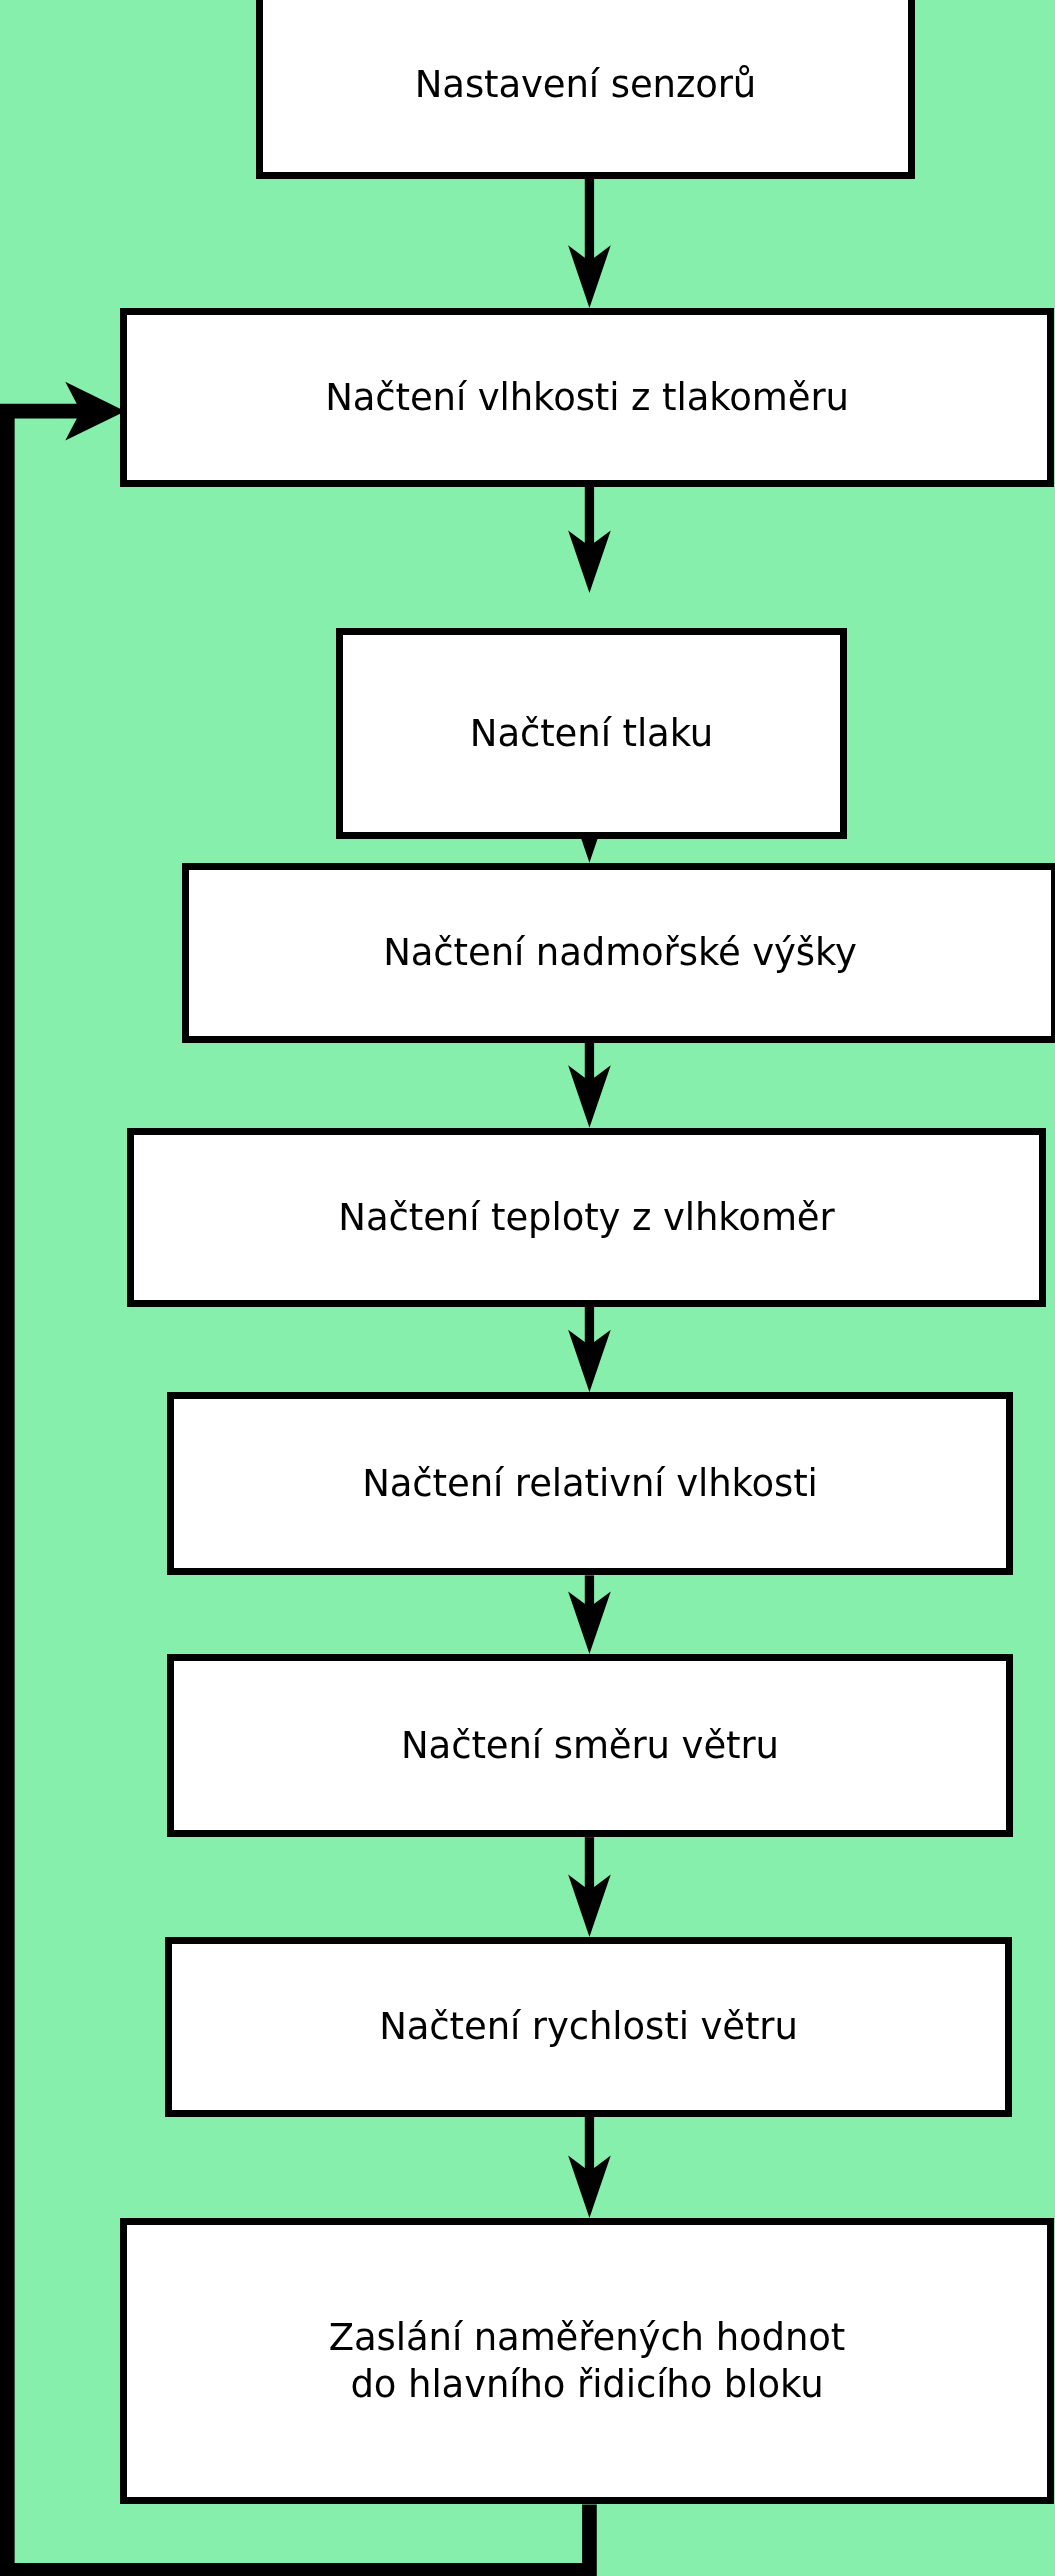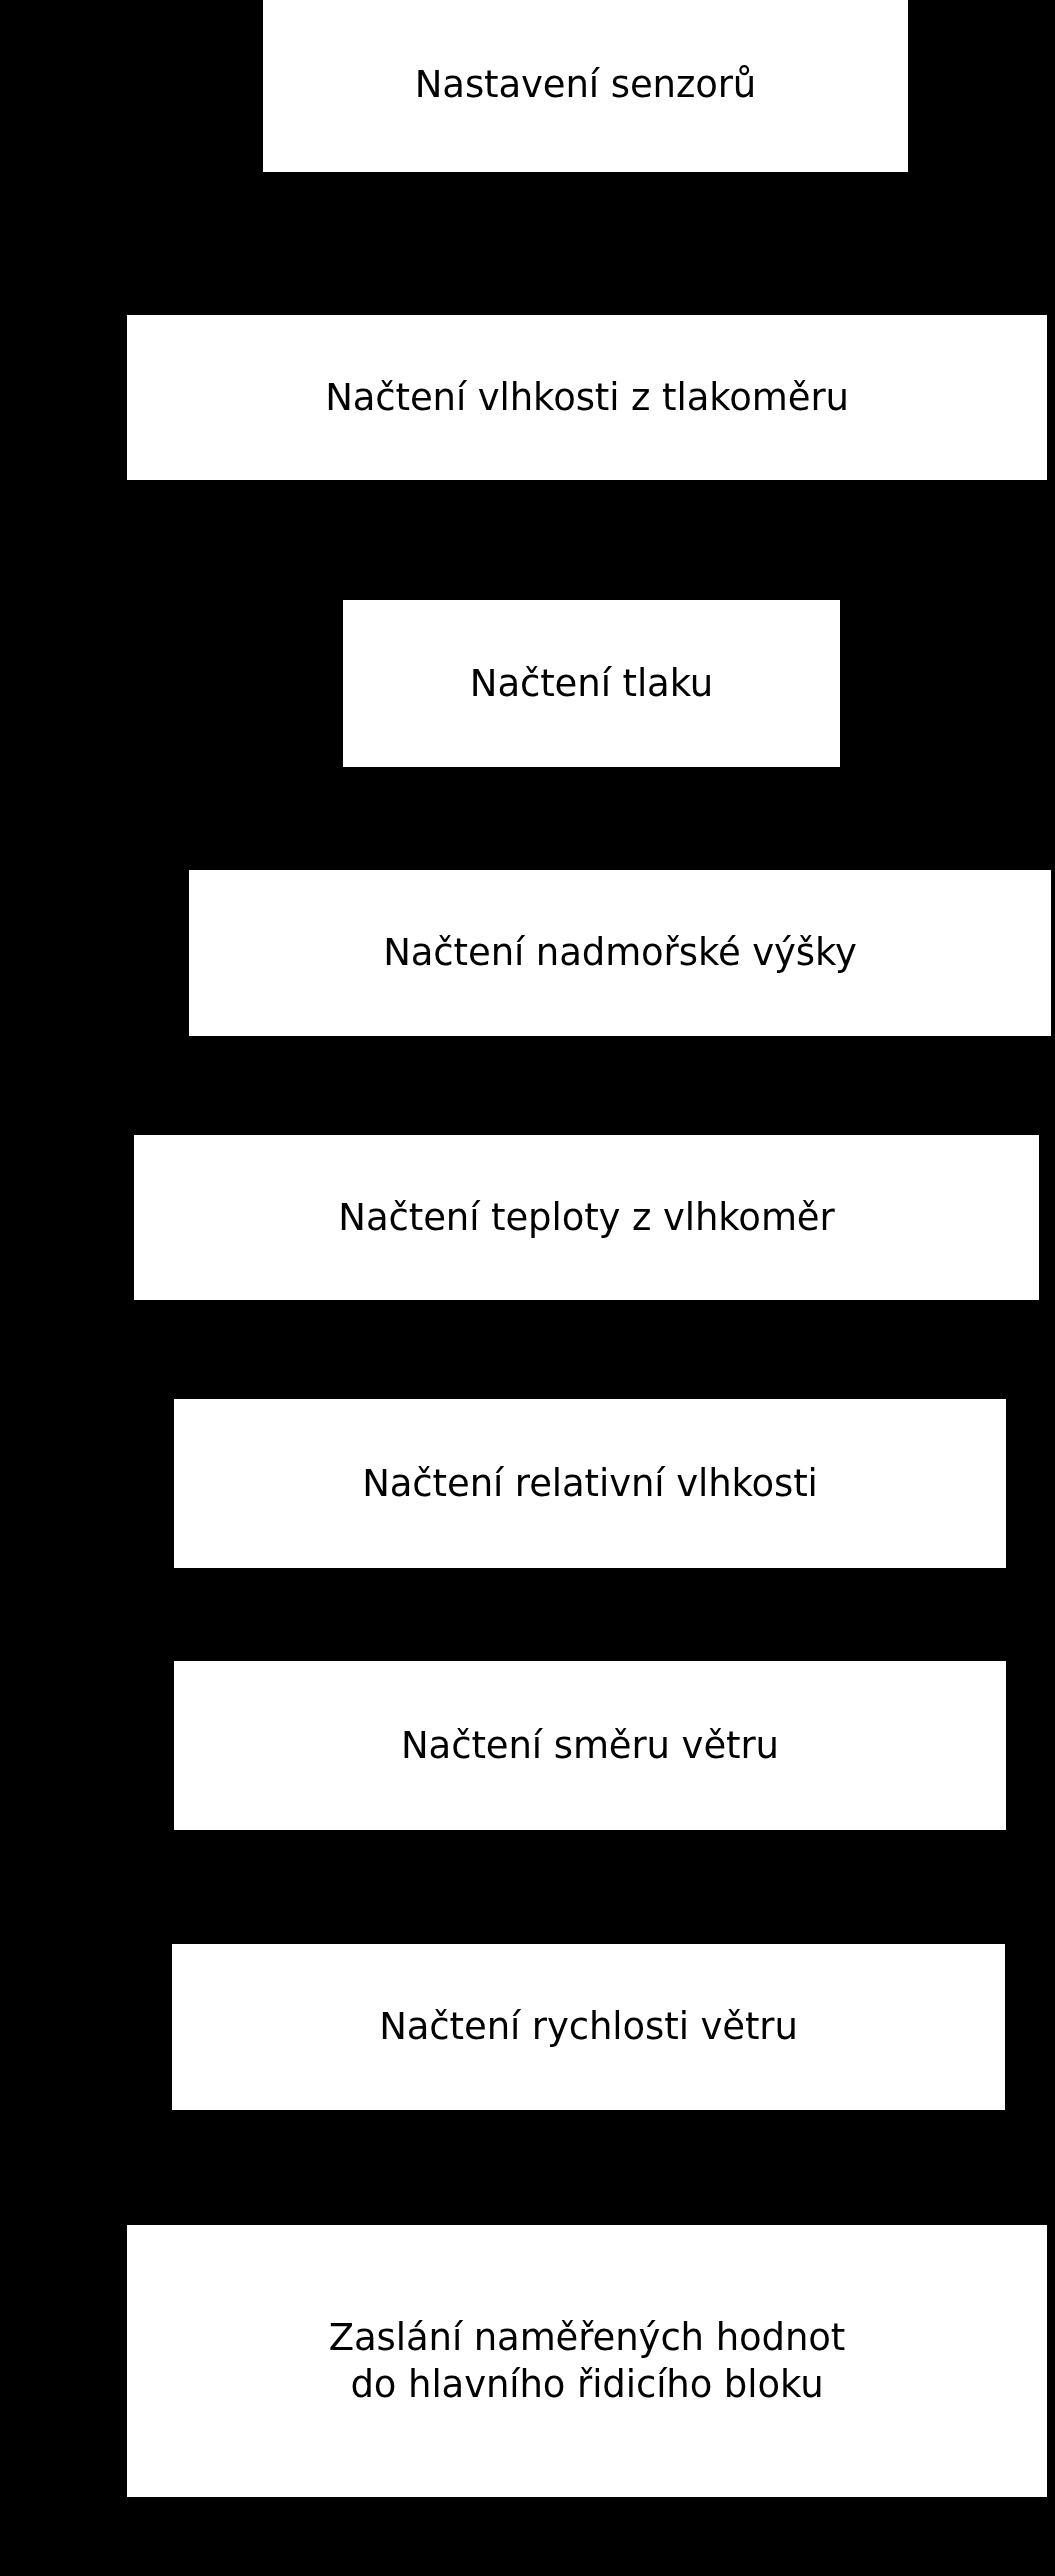--- a/index.html
+++ b/index.html
@@ -5,21 +5,21 @@
 <style>
   html, body {
     margin: 0;
     padding: 0;
     background: #ffffff;
   }
   #canvas {
     position: relative;
     width: 1055px;
     height: 2576px;
-    background: #000000;
+    background: #86efac;
     overflow: hidden;
     font-family: "DejaVu Sans", "Liberation Sans", sans-serif;
   }
   #flow-svg {
     position: absolute;
     left: 0;
     top: 0;
     width: 1055px;
     height: 2576px;
     display: block;
@@ -108,21 +108,21 @@
   </svg>
 
   <div class="node-box" id="node-1" style="left:256px; top:-9.3px; width:659px; height:188px;">
     <span class="node-label">Nastavení senzorů</span>
   </div>
 
   <div class="node-box" id="node-2" style="left:120px; top:308px; width:934px; height:179px;">
     <span class="node-label">Načtení vlhkosti z tlakoměru</span>
   </div>
 
-  <div class="node-box" id="node-3" style="left:336px; top:593px; width:511px; height:181px;">
+  <div class="node-box" id="node-3" style="left:336px; top:628px; width:511px; height:211px;">
     <span class="node-label">Načtení tlaku</span>
   </div>
 
   <div class="node-box" id="node-4" style="left:150px; top:863px; width:876px; height:180px;margin-left:32px;">
     <span class="node-label">Načtení nadmořské výšky</span>
   </div>
 
   <div class="node-box" id="node-5" style="left:127px; top:1128px; width:919px; height:179px;">
     <span class="node-label">Načtení teploty z vlhkoměr</span>
   </div>

